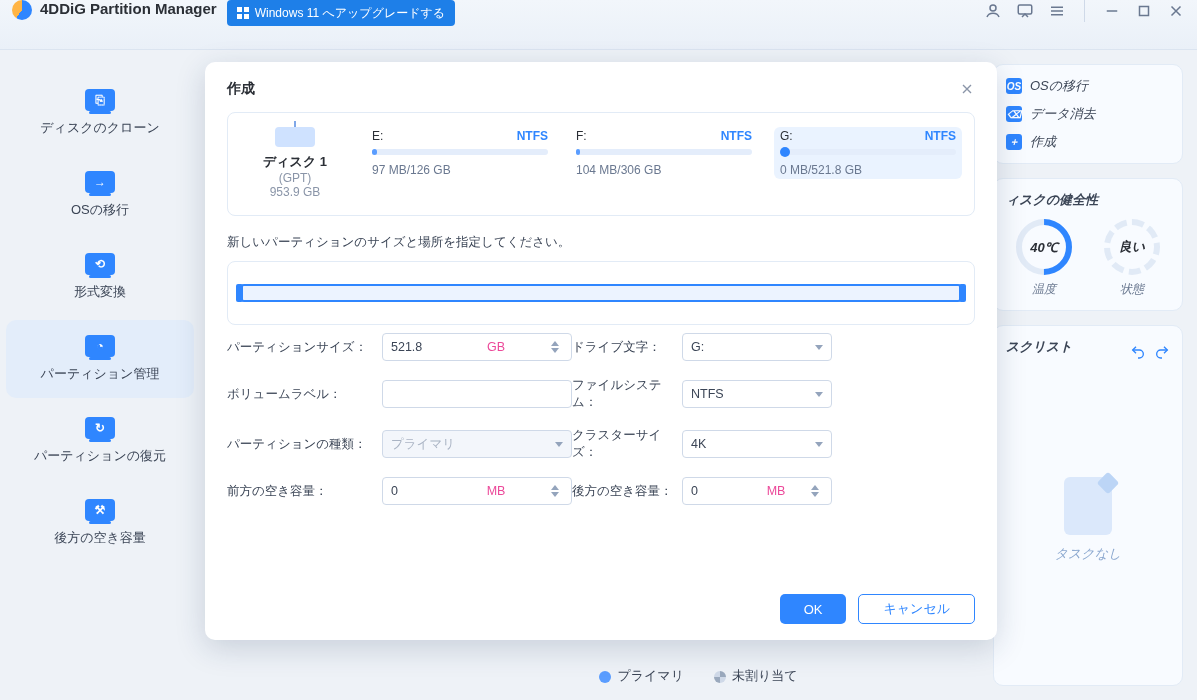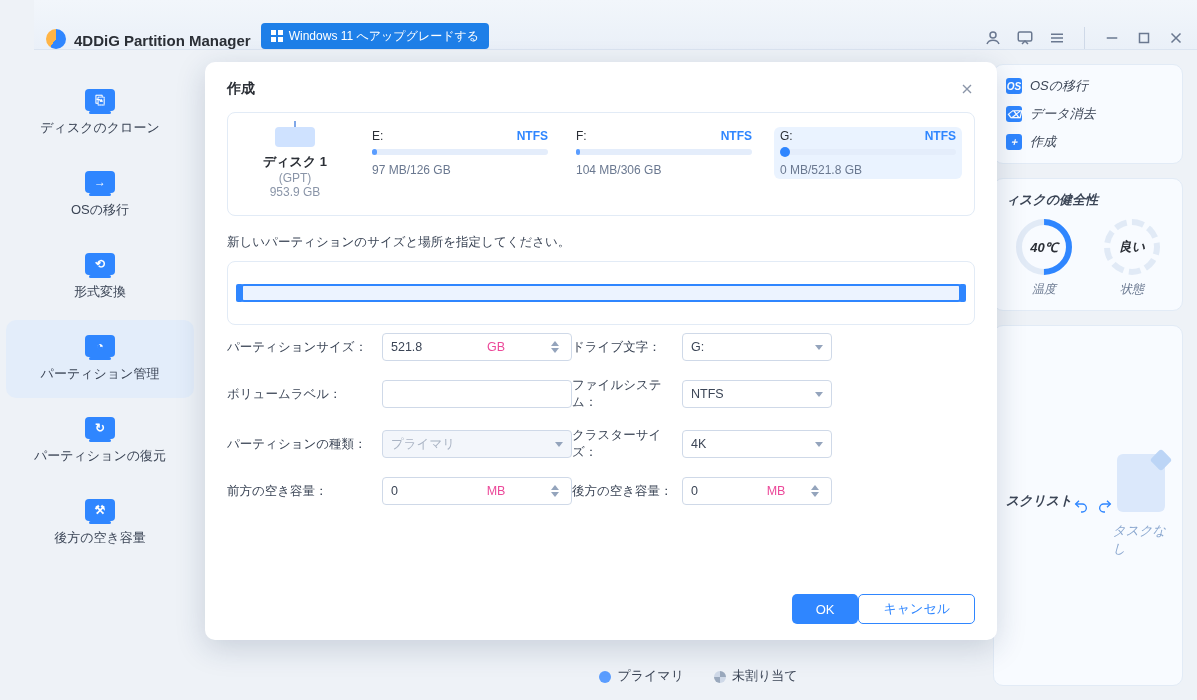--- a/index.html
+++ b/index.html
@@ -1,23 +1,22 @@
 <!DOCTYPE html>
 <html><head>
 <meta charset="utf-8">
 <style>
   * { box-sizing: border-box; margin: 0; padding: 0; font-family: "Segoe UI", "Hiragino Kaku Gothic ProN", "Meiryo", sans-serif; }
   html, body { width: 1197px; height: 700px; background: #eef2f7; overflow: hidden; }
 
   
   .titlebar {
-    height: 50px; display: flex; align-items: flex-end; padding: 0 12px;
+    height: 50px; display: flex; align-items: flex-start; padding: 0 12px;
     background: linear-gradient(#f2f6fb,#eaf0f8);
     border-bottom: 1px solid #dbe4f0;
-    margin-left: 34px;
   }
   .logo {
     width: 20px; height: 20px; border-radius: 50%;
     background: conic-gradient(#2f86ff 0 60%, #ffb445 60% 100%);
     margin-right: 8px;
   }
   .app-title { font-size: 15px; font-weight: 700; color: #2b2f36; }
   .upgrade-btn {
     margin-left: 10px; height: 26px; padding: 0 10px; border-radius: 4px;
     background: #1e7fe8; color: #fff; font-size: 12px; display: inline-flex; align-items: center;
@@ -82,21 +81,21 @@
   .gauge { width: 68px; text-align: center; }
   .gauge .circ {
     width: 56px; height: 56px; margin: 0 auto 6px; border-radius: 50%;
     border: 6px solid #e1eaf6; position: relative;
   }
   .gauge.temp .circ { border-top-color: #2f86ff; border-right-color: #2f86ff; transform: rotate(45deg); }
   .gauge .circ span { position: absolute; inset: 0; display: flex; align-items: center; justify-content: center; font-size: 13px; font-weight: 700; color: #2b2f36; }
   .gauge.temp .circ span { transform: rotate(-45deg); }
   .gauge .lbl { font-size: 12px; color: #6a7890; }
 
-  .tasks { flex: 1; display: flex; flex-direction: row; }
+  .tasks { flex: 1; display: flex; flex-direction: column; }
   .tasks .title-row { display: flex; align-items: center; justify-content: space-between; }
   .tasks .title-row .undo-redo { display: flex; gap: 8px; color: #2f86ff; }
   .tasks .empty {
     flex: 1; display: flex; flex-direction: column; align-items: center; justify-content: center;
     color: #8aa7cf; gap: 10px; font-size: 13px;
   }
   .note-ic {
     width: 48px; height: 58px; background: #dbe8fb; border-radius: 6px;
     position: relative;
   }
@@ -186,21 +185,21 @@
     width: 0; height: 0; border-left: 4px solid transparent; border-right: 4px solid transparent;
   }
   .stepper i.up { border-bottom: 5px solid #94a4bc; }
   .stepper i.dn { border-top: 5px solid #94a4bc; }
   .sel-caret {
     width: 0; height: 0; border-left: 4px solid transparent; border-right: 4px solid transparent;
     border-top: 5px solid #94a4bc;
   }
 
   .modal-actions {
-    margin-top: auto; display: flex; justify-content: flex-end; 
+    margin-top: auto; display: flex; justify-content: flex-end; gap: 12px;
   }
   .btn {
     height: 30px; padding: 0 24px; border-radius: 5px; font-size: 13px;
     display: inline-flex; align-items: center; justify-content: center;
   }
   .btn.primary { background: #2f86ff; color: #fff; }
   .btn.ghost { background: #fff; border: 1px solid #2f86ff; color: #2f86ff; }
 
   svg { width: 100%; height: 100%; }
 </style>

